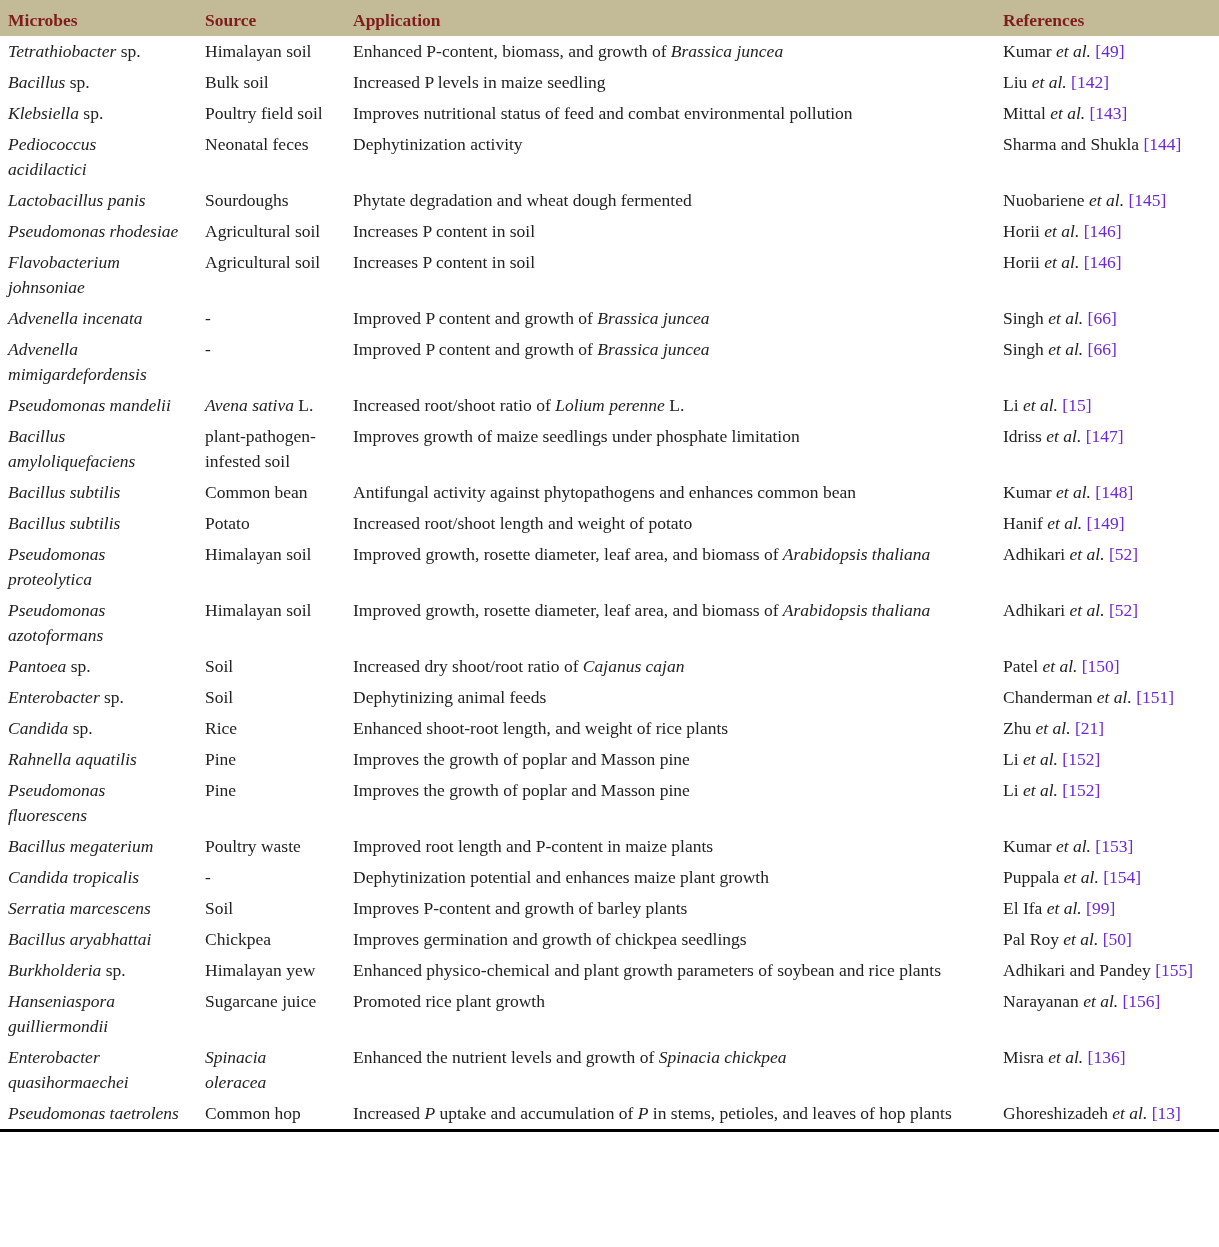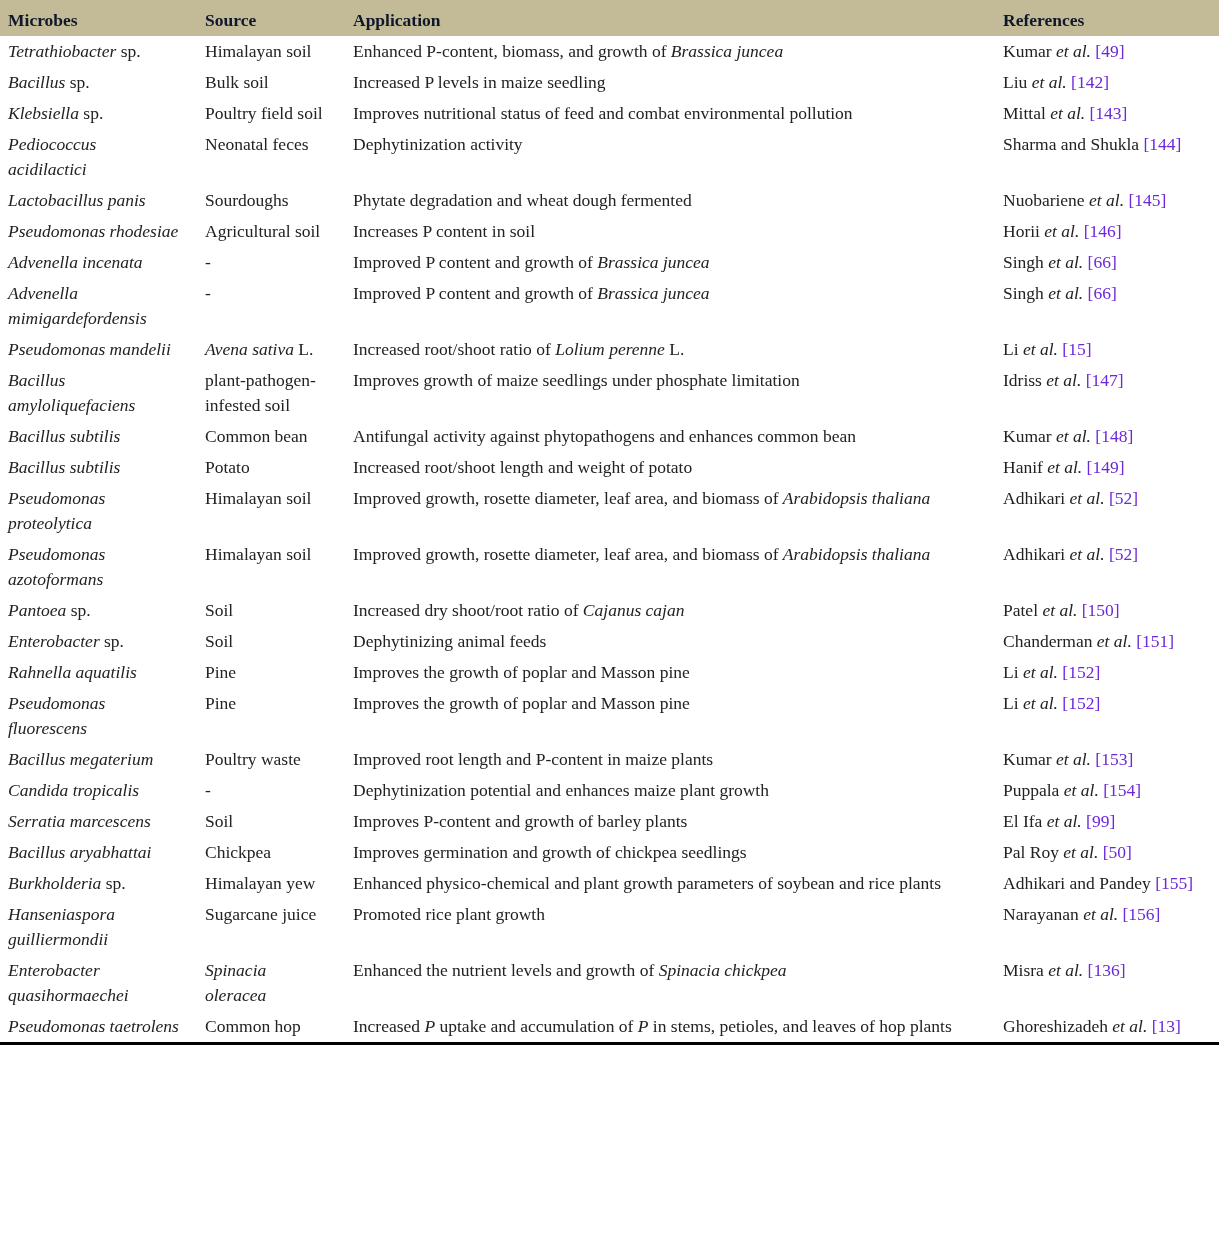--- a/index.html
+++ b/index.html
@@ -9,21 +9,21 @@
     font-family:"Liberation Serif", serif;
     color:#222222;
   }
   table.microbes {
     width:1219px; border-collapse:collapse;
     border-bottom:3px solid #000000;
   }
   thead th {
     background:#c3bb98;
     text-align:left; vertical-align:middle;
-    font-size:17.5px; font-weight:bold; color:#0f172a;
+    font-size:17.5px; font-weight:bold; color:#7f1d1d;
     height:36px; padding:9px 6px 4px 0;
   }
   th.c1, td.c1 { width:205px; padding-left:8px; }
   th.c2, td.c2 { width:148px; }
   th.c3, td.c3 { width:650px; }
   th.c4, td.c4 { width:216px;margin-top:32px; }
   tbody td {
     vertical-align:top;
     font-size:17.5px; line-height:25px;
     padding:3px 6px 3px 0;
@@ -80,20 +80,26 @@
   </tr>
 
 
   <tr>
     <td class="c1"><span class="it">Pseudomonas rhodesiae</span></td>
     <td class="c2"><span>Agricultural soil</span></td>
     <td class="c3"><span>Increases P content in soil</span></td>
     <td class="c4"><span>Horii </span><span class="it">et al.</span><span> </span><a class="cite">[146]</a></td>
   </tr>
 
+  <tr>
+    <td class="c1"><span class="it">Flavobacterium</span><br><span class="it">johnsoniae</span></td>
+    <td class="c2"><span>Agricultural soil</span></td>
+    <td class="c3"><span>Increases P content in soil</span></td>
+    <td class="c4"><span>Horii </span><span class="it">et al.</span><span> </span><a class="cite">[146]</a></td>
+  </tr>
 
   <tr>
     <td class="c1"><span class="it">Advenella incenata</span></td>
     <td class="c2"><span>-</span></td>
     <td class="c3"><span>Improved P content and growth of </span><span class="it">Brassica juncea</span></td>
     <td class="c4"><span>Singh </span><span class="it">et al.</span><span> </span><a class="cite">[66]</a></td>
   </tr>
 
   <tr>
     <td class="c1"><span class="it">Advenella</span><br><span class="it">mimigardefordensis</span></td>
@@ -153,20 +159,26 @@
     <td class="c4"><span>Patel </span><span class="it">et al.</span><span> </span><a class="cite">[150]</a></td>
   </tr>
 
   <tr>
     <td class="c1"><span class="it">Enterobacter</span><span> sp.</span></td>
     <td class="c2"><span>Soil</span></td>
     <td class="c3"><span>Dephytinizing animal feeds</span></td>
     <td class="c4"><span>Chanderman </span><span class="it">et al.</span><span> </span><a class="cite">[151]</a></td>
   </tr>
 
+  <tr>
+    <td class="c1"><span class="it">Candida</span><span> sp.</span></td>
+    <td class="c2"><span>Rice</span></td>
+    <td class="c3"><span>Enhanced shoot-root length, and weight of rice plants</span></td>
+    <td class="c4"><span>Zhu </span><span class="it">et al.</span><span> </span><a class="cite">[21]</a></td>
+  </tr>
 
   <tr>
     <td class="c1"><span class="it">Rahnella aquatilis</span></td>
     <td class="c2"><span>Pine</span></td>
     <td class="c3"><span>Improves the growth of poplar and Masson pine</span></td>
     <td class="c4"><span>Li </span><span class="it">et al.</span><span> </span><a class="cite">[152]</a></td>
   </tr>
 
   <tr>
     <td class="c1"><span class="it">Pseudomonas</span><br><span class="it">fluorescens</span></td>

